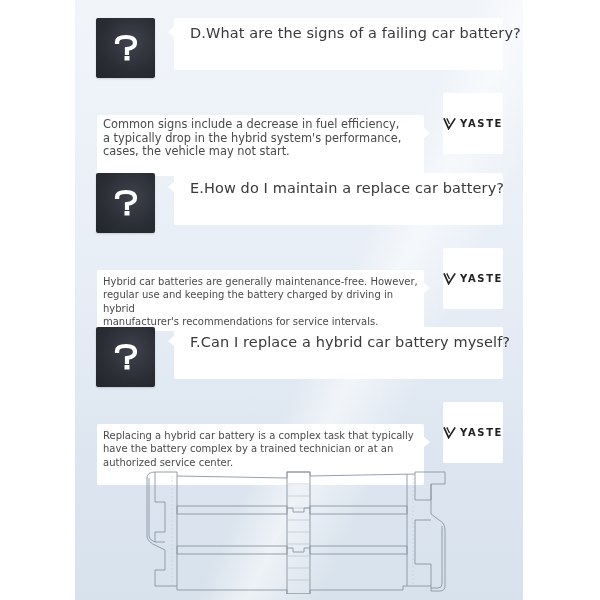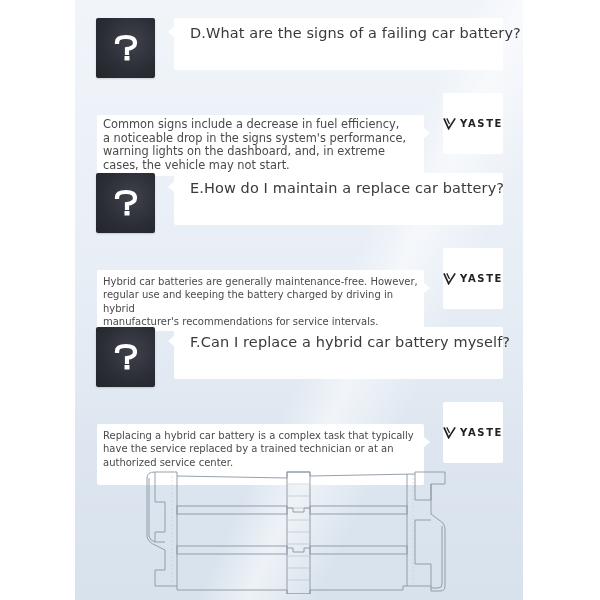--- a/index.html
+++ b/index.html
@@ -64,22 +64,21 @@
         <path d="M4 8 Q4 3 13 3 Q22 3 22 9 Q22 14 14 15 L14 19" fill="none" stroke="#ffffff" stroke-width="4.2" stroke-linecap="square"></path>
         <rect x="11.5" y="22" width="5" height="4.5" fill="#ffffff"></rect>
       </svg>
   </div>
   <div class="abs qbox" style="top:18px">
     <div class="qtext">D.What are the signs of a failing car battery?</div>
   </div>
   <div class="abs abox" style="top:93px">
     <div class="atext lg">
       <div>Common signs include a decrease in fuel efficiency,</div>
-      <div>a noticeable drop in the signs system's performance,</div>
-      <div>warning lights on the dashboard, and, in extreme</div>
+      <div>a typically drop in the hybrid system's performance,</div>
       <div>cases, the vehicle may not start.</div>
     </div>
   </div>
   <div class="abs logo" style="top:93px">
     <svg viewBox="0 0 14 13">
         <path d="M1 1 L6 12 L13 1" fill="none" stroke="#222" stroke-width="1.8"></path>
         <path d="M4 1 L7 7" stroke="#222" stroke-width="1.4"></path>
       </svg>
     <span class="wordmark">YASTE</span>
   </div>
@@ -113,21 +112,21 @@
         <path d="M4 8 Q4 3 13 3 Q22 3 22 9 Q22 14 14 15 L14 19" fill="none" stroke="#ffffff" stroke-width="4.2" stroke-linecap="square"></path>
         <rect x="11.5" y="22" width="5" height="4.5" fill="#ffffff"></rect>
       </svg>
   </div>
   <div class="abs qbox" style="top:327px">
     <div class="qtext">F.Can I replace a hybrid car battery myself?</div>
   </div>
   <div class="abs abox" style="top:402px">
     <div class="atext md" style="padding-top:2px">
       <div>Replacing a hybrid car battery is a complex task that typically</div>
-      <div>have the service replaced by a trained technician or at an</div>
+      <div>have the battery complex by a trained technician or at an</div>
       <div>authorized service center.</div>
     </div>
   </div>
   <div class="abs logo" style="top:402px">
     <svg viewBox="0 0 14 13">
         <path d="M1 1 L6 12 L13 1" fill="none" stroke="#222" stroke-width="1.8"></path>
         <path d="M4 1 L7 7" stroke="#222" stroke-width="1.4"></path>
       </svg>
     <span class="wordmark">YASTE</span>
   </div>

